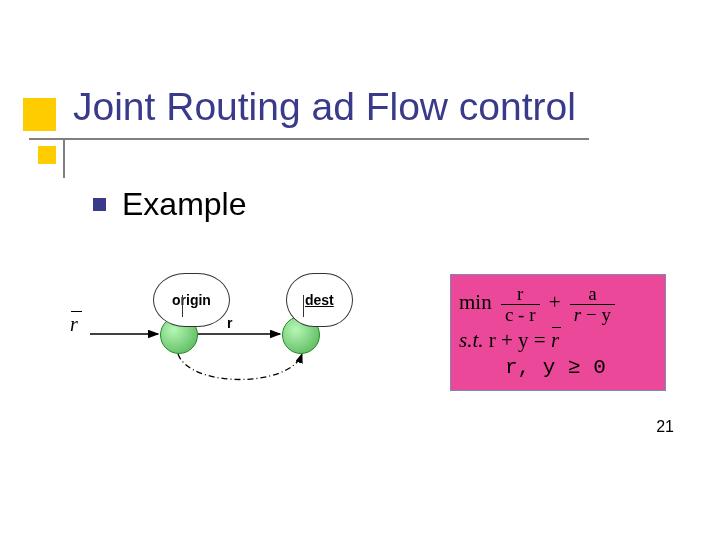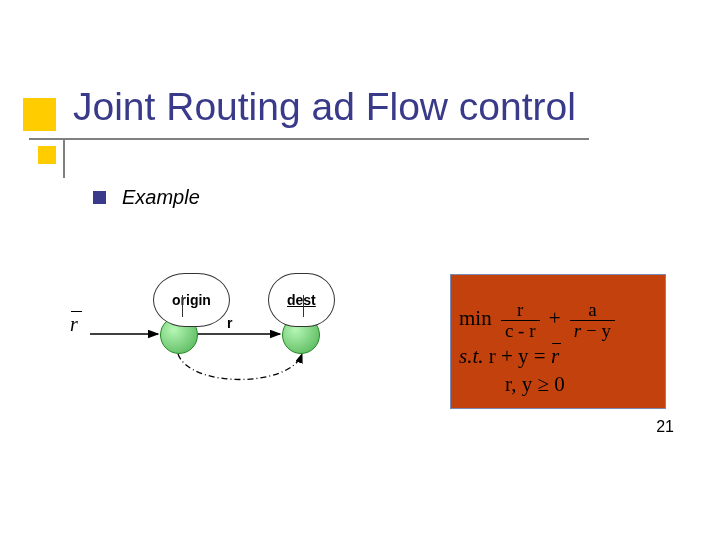--- a/index.html
+++ b/index.html
@@ -67,23 +67,22 @@
     font-weight: 400;
     white-space: nowrap;
   }
   
   .bullet {
     position: absolute;
     left: 93px;
     top: 186px;
     display: flex;
     align-items: center;
-    font-size: 20px;
+    font-size: 32px;
     color: #000;
-    font-style: italic;
   }
   .bullet-square {
     width: 13px;
     height: 13px;
     background: #3a3a8a;
     margin-right: 16px;
     display: inline-block;
   }
   
   .diagram {
@@ -108,21 +107,21 @@
     background: #fff;
     border: 1px solid #333;
     border-radius: 50%/60%;
     font-size: 14px;
     padding: 18px 18px;
     text-align: center;
     font-family: Arial, sans-serif;
     font-weight: bold;
   }
   .callout-origin { left: 83px; top: 3px; }
-  .callout-dest   { left: 198px; top: 3px; text-decoration: underline; }
+  .callout-dest   { left: 216px; top: 3px; text-decoration: underline; }
   
   .leader {
     position: absolute;
     width: 0; height: 0;
     border-left: 1px solid #333;
   }
   .leader-o { left: 112px; top: 25px; height: 22px; }
   .leader-d { left: 233px; top: 25px; height: 22px; }
 
   .rbar {
@@ -164,22 +163,22 @@
     left: 0; top: 0;
     width: 340px; height: 130px;
     overflow: visible;
   }
   
   .formula-box {
     position: absolute;
     left: 450px;
     top: 274px;
     width: 198px;
-    padding: 22px 8px 8px 8px;
-    background: #c2410c;
+    padding: 6px 8px 8px 8px;
+    background: #ec4899;
     border: 1px solid #7a8ab5;
     font-family: 'Times New Roman', serif;
     font-size: 21px;
   }
   .frow {
     margin: 3px 0;
     white-space: nowrap;
   }
   .frac {
     display: inline-block;
@@ -263,20 +262,20 @@
       <span style="margin:0 4px;">+</span>
       <span class="frac">
         <span class="num">a</span>
         <span class="den"><span class="rbi"><span class="ovl"></span>r</span><span> − y</span></span>
       </span>
     </div>
     <div class="frow">
       <span class="it" style="">s.t.</span>
       <span>r + y = </span><span class="rbi"><span class="ovl"></span>r</span>
     </div>
-    <div class="frow" style="padding-left:46px;">
+    <div class="frow" style="padding-left:46px;font-family:Liberation Mono, monospace;">
       <span>r, y ≥ 0</span>
     </div>
   </div>
 
   <div class="pageno">21</div>
 
 </div>
 
 </body></html>

